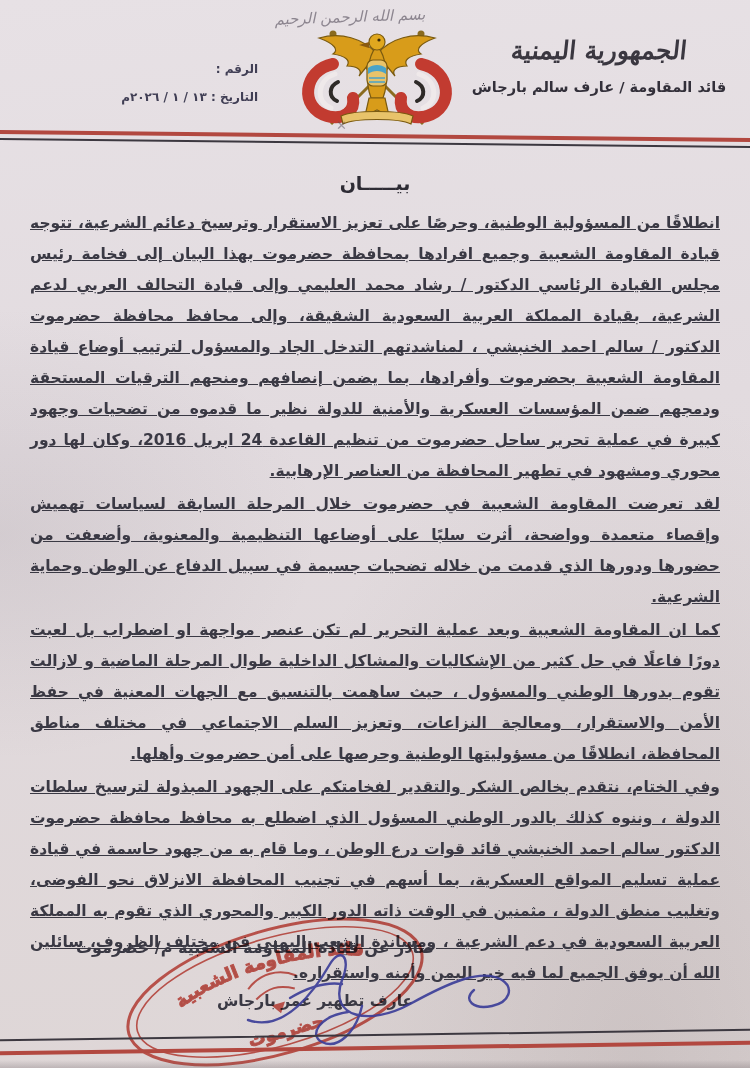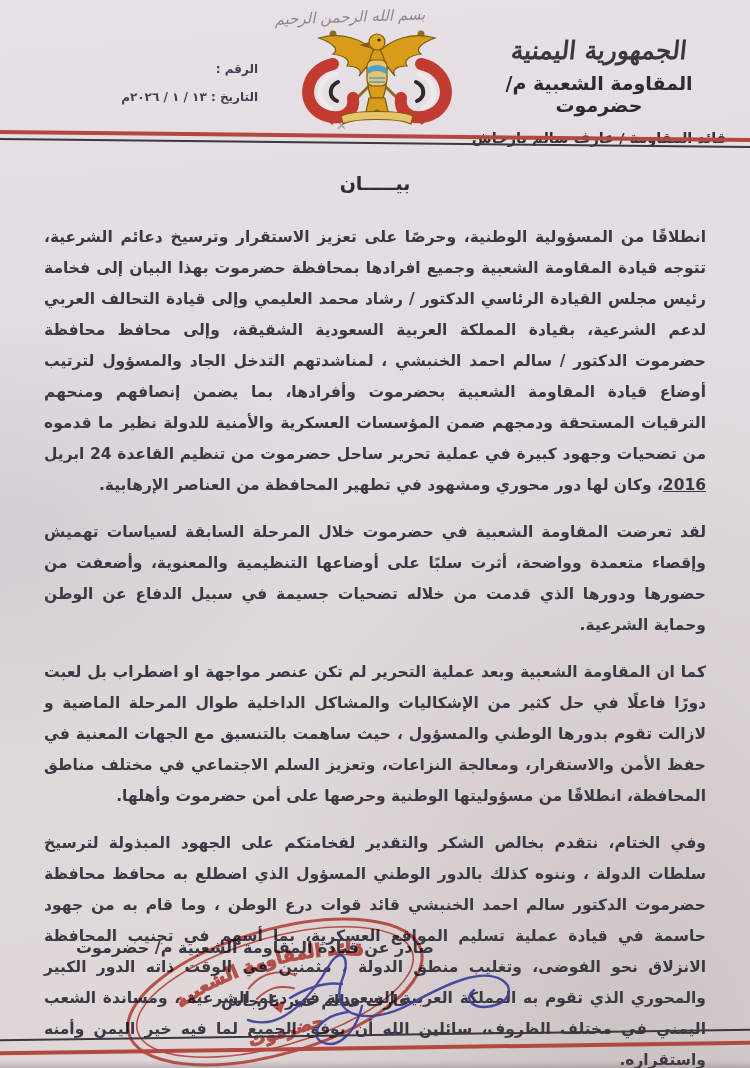--- a/index.html
+++ b/index.html
@@ -32,21 +32,21 @@
   .line-red{height:4px;background:#b24840;border-radius:2px;}
   .line-black{height:2px;background:#3c3840;margin-top:4px;border-radius:2px;}
   .sep-bot .line-black{margin-top:0;}
   .sep-bot .line-red{margin-top:10px;}
   .xmark{position:absolute;top:118px;left:336px;font-size:13px;color:rgba(85,80,92,.5);}
   
   .doc-title{position:absolute;top:172px;left:0;width:750px;text-align:center;
     font-size:19px;font-weight:bold;color:#2e2c35;}
   .body-text{position:absolute;top:206px;left:28px;width:694px;direction:rtl;
     text-align:justify;font-size:15.5px;font-weight:bold;line-height:31px;color:#3a3944;}
-  .body-text p{margin:16px;}
+  .body-text p{margin:2px;text-decoration:underline;}
   .u{text-decoration:underline;}
   
   .issued{position:absolute;top:938px;left:55px;width:400px;text-align:center;direction:rtl;
     font-size:16px;font-weight:bold;color:#3a3944;}
   .signame{position:absolute;top:992px;left:210px;width:210px;text-align:center;direction:rtl;
     font-size:15.5px;font-weight:bold;color:#3a3944;}
   .stamp{position:absolute;top:912px;left:80px;mix-blend-mode:multiply;opacity:.88;}
   .signature{position:absolute;top:928px;left:230px;opacity:.92;}
 </style>
 </head>
@@ -93,21 +93,20 @@
       <rect x="74" y="48" width="20" height="26" rx="6" fill="#e8c36a" stroke="#7a5a10" stroke-width="1.2"></rect>
       <path d="M75,56 C80,52 88,52 93,56 L93,62 C88,58 80,58 75,62 Z" fill="#4aa3c8"></path>
       <path d="M76,66 h16 M76,70 h16" stroke="#4aa3c8" stroke-width="1.6"></path>
 
       <path d="M48,104 C60,98 108,98 120,104 L118,112 C106,106 62,106 50,112 Z" fill="#e8c36a" stroke="#7a5a10" stroke-width="1.2"></path>
     </svg>
   </div>
 
   <div class="hdr-right">
     <div class="republic">الجمهورية اليمنية</div>
-    <div class="org">المقاومة الشعبية م/ حضرموت</div>
     <div class="leader">قائد المقاومة / عارف سالم بارجاش</div>
   </div>
 
   <div class="hdr-left">
     <div class="row">
       <span>الرقم :</span>
     </div>
     <div class="row">
       <span>التاريخ :</span>
       <span>١٣ / ١ / ٢٠٢٦م</span>
@@ -123,21 +122,21 @@
   <div class="doc-title">بيـــــان</div>
 
   <div class="body-text">
     <p><span>انطلاقًا من المسؤولية الوطنية، وحرصًا على تعزيز الاستقرار وترسيخ دعائم الشرعية، تتوجه قيادة المقاومة الشعبية وجميع افرادها بمحافظة حضرموت بهذا البيان إلى فخامة رئيس مجلس القيادة الرئاسي الدكتور / رشاد محمد العليمي وإلى قيادة التحالف العربي لدعم الشرعية، بقيادة المملكة العربية السعودية الشقيقة، وإلى محافظ محافظة حضرموت الدكتور / سالم احمد الخنبشي ، لمناشدتهم التدخل الجاد والمسؤول لترتيب أوضاع قيادة المقاومة الشعبية بحضرموت وأفرادها، بما يضمن إنصافهم ومنحهم الترقيات المستحقة ودمجهم ضمن المؤسسات العسكرية والأمنية للدولة نظير ما قدموه من تضحيات وجهود كبيرة في عملية تحرير ساحل حضرموت من تنظيم القاعدة 24 ابريل </span><span class="u">2016</span><span>، وكان لها دور محوري ومشهود في تطهير المحافظة من العناصر الإرهابية.</span></p>
     <p>لقد تعرضت المقاومة الشعبية في حضرموت خلال المرحلة السابقة لسياسات تهميش وإقصاء متعمدة  وواضحة، أثرت سلبًا على أوضاعها التنظيمية والمعنوية، وأضعفت من حضورها ودورها الذي قدمت من خلاله تضحيات جسيمة في سبيل الدفاع عن الوطن وحماية الشرعية.</p>
     <p>كما ان المقاومة الشعبية وبعد عملية التحرير لم تكن عنصر مواجهة او اضطراب بل لعبت دورًا فاعلًا في حل كثير من الإشكاليات والمشاكل الداخلية طوال المرحلة الماضية و لازالت تقوم بدورها الوطني والمسؤول ، حيث ساهمت بالتنسيق مع الجهات المعنية في حفظ الأمن والاستقرار، ومعالجة النزاعات، وتعزيز السلم الاجتماعي في مختلف مناطق المحافظة، انطلاقًا من مسؤوليتها الوطنية وحرصها على أمن حضرموت وأهلها.</p>
     <p>وفي الختام، نتقدم بخالص الشكر والتقدير لفخامتكم على الجهود المبذولة لترسيخ سلطات الدولة  ، وننوه كذلك بالدور الوطني المسؤول الذي اضطلع به محافظ محافظة حضرموت الدكتور سالم احمد  الخنبشي قائد قوات درع الوطن ، وما قام به من جهود حاسمة في قيادة عملية تسليم المواقع العسكرية، بما أسهم في تجنيب المحافظة الانزلاق نحو الفوضى، وتغليب منطق الدولة ،  مثمنين في الوقت ذاته الدور الكبير والمحوري الذي تقوم به المملكة العربية السعودية في دعم الشرعية ، ومساندة الشعب اليمني في مختلف الظروف، سائلين الله أن يوفق الجميع لما فيه خير اليمن وأمنه واستقراره.</p>
   </div>
 
   <div class="issued">صادر عن قيادة المقاومة الشعبية م/ حضرموت</div>
-  <div class="signame">عارف سالم عمر بارجاش</div>
+  <div class="signame">عارف تطهير عمر بارجاش</div>
 
   <div class="stamp">
     <svg width="390" height="160" viewBox="0 0 390 160">
       <g transform="rotate(-16 195 80)" fill="none" stroke="#cc4a40">
         <ellipse cx="195" cy="80" rx="152" ry="62" stroke-width="3"></ellipse>
         <ellipse cx="195" cy="80" rx="143" ry="54" stroke-width="1.6"></ellipse>
         <path id="stampTopArc" d="M70,96 C90,40 300,40 320,96" stroke="none"></path>
         <text font-size="18" font-weight="bold" fill="#c4463c" direction="rtl">
           <textPath href="#stampTopArc" startOffset="50%" text-anchor="middle">قائد المقاومة الشعبية</textPath>
         </text>

